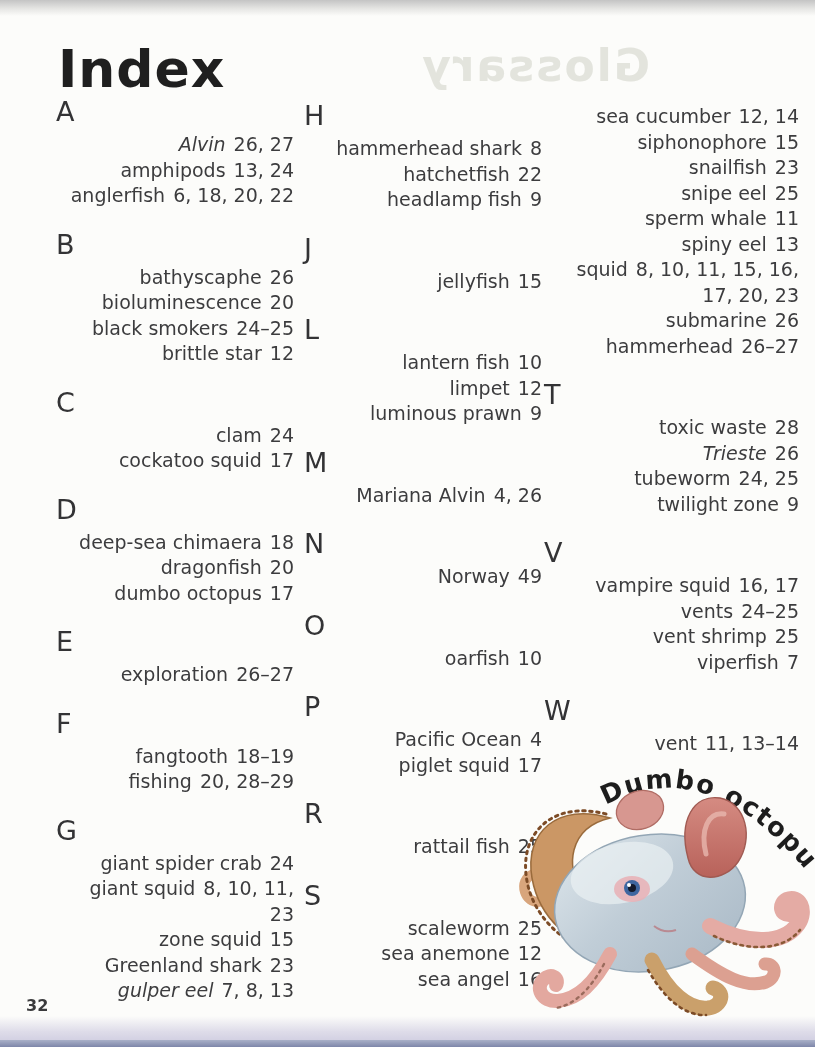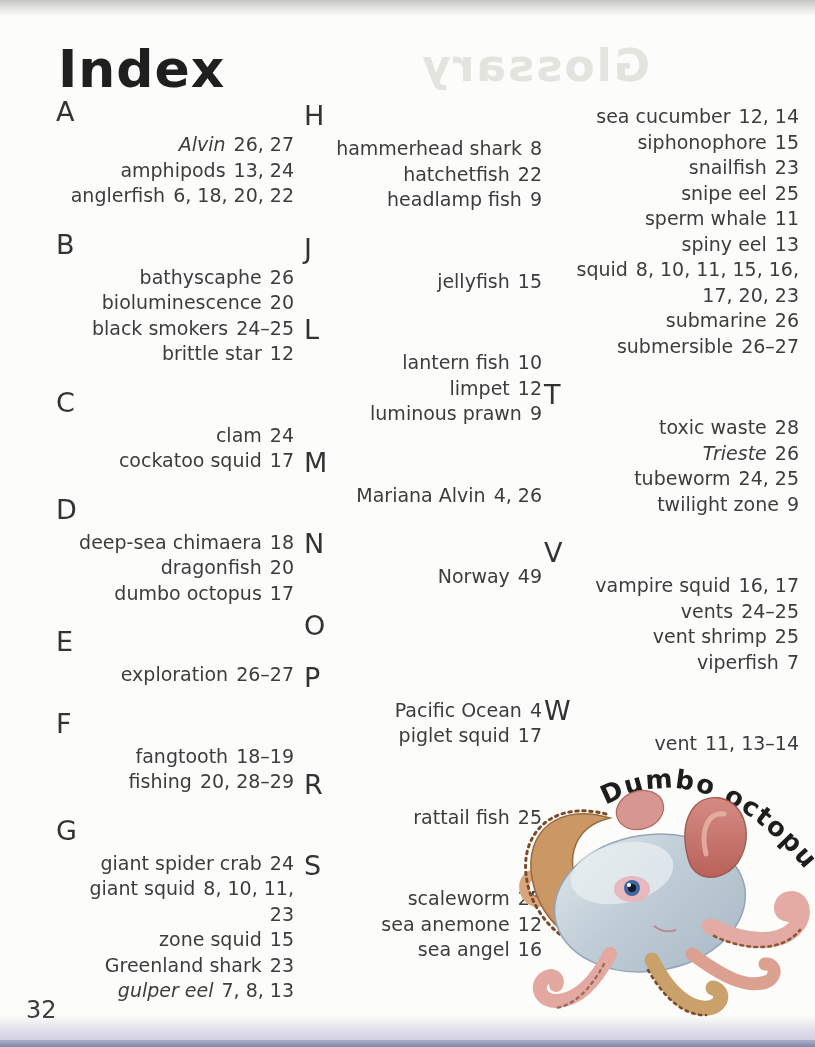--- a/index.html
+++ b/index.html
@@ -48,21 +48,21 @@
   .entry {
     font-size:19px; line-height:25.5px;
     padding-left:11px; text-indent:-11px;
     white-space:pre-wrap;
     text-align:right;
   }
   .term.it { font-style:italic; }
   .pages { margin-left:8px; }
   .page-number {
     position:absolute; left:26px; top:996px;
-    font-size:24px; color:#3a3a3c;
+    font-size:16px; color:#3a3a3c;font-weight:bold;
   }
   .octo-wrap { position:absolute; left:492px; top:758px; width:323px; height:289px; }
   .caption-text {
     font-family:"DejaVu Sans", sans-serif;
     font-size:26px; font-weight:700; letter-spacing:1.5px;
     fill:#1d1d1d;
   }
 </style>
 </head>
 <body>
@@ -139,20 +139,21 @@
       <div class="section">
         <div class="letter">M</div>
         <div class="entry"><span class="term">Mariana Alvin</span><span class="pages">4, 26</span></div>
       </div>
       <div class="section">
         <div class="letter">N</div>
         <div class="entry"><span class="term">Norway</span><span class="pages">49</span></div>
       </div>
       <div class="section">
         <div class="letter">O</div>
+        <div class="entry"><span class="term">oarfish</span><span class="pages">10</span></div>
       </div>
       <div class="section">
         <div class="letter">P</div>
         <div class="entry"><span class="term">Pacific Ocean</span><span class="pages">4</span></div>
         <div class="entry"><span class="term">piglet squid</span><span class="pages">17</span></div>
       </div>
       <div class="section">
         <div class="letter">R</div>
         <div class="entry"><span class="term">rattail fish</span><span class="pages">25</span></div>
       </div>
@@ -167,21 +168,21 @@
       <div class="section">
         <div class="entry"><span class="term">sea cucumber</span><span class="pages">12, 14</span></div>
         <div class="entry"><span class="term">siphonophore</span><span class="pages">15</span></div>
         <div class="entry"><span class="term">snailfish</span><span class="pages">23</span></div>
         <div class="entry"><span class="term">snipe eel</span><span class="pages">25</span></div>
         <div class="entry"><span class="term">sperm whale</span><span class="pages">11</span></div>
         <div class="entry"><span class="term">spiny eel</span><span class="pages">13</span></div>
         <div class="entry"><span class="term">squid</span><span class="pages">8, 10, 11, 15, 16,
 17, 20, 23</span></div>
         <div class="entry"><span class="term">submarine</span><span class="pages">26</span></div>
-        <div class="entry"><span class="term">submersible</span><span class="pages">26–27</span></div>
+        <div class="entry"><span class="term">hammerhead</span><span class="pages">26–27</span></div>
       </div>
       <div class="section">
         <div class="letter">T</div>
         <div class="entry"><span class="term">toxic waste</span><span class="pages">28</span></div>
         <div class="entry"><span class="term it">Trieste</span><span class="pages">26</span></div>
         <div class="entry"><span class="term">tubeworm</span><span class="pages">24, 25</span></div>
         <div class="entry"><span class="term">twilight zone</span><span class="pages">9</span></div>
       </div>
       <div class="section">
         <div class="letter">V</div>

